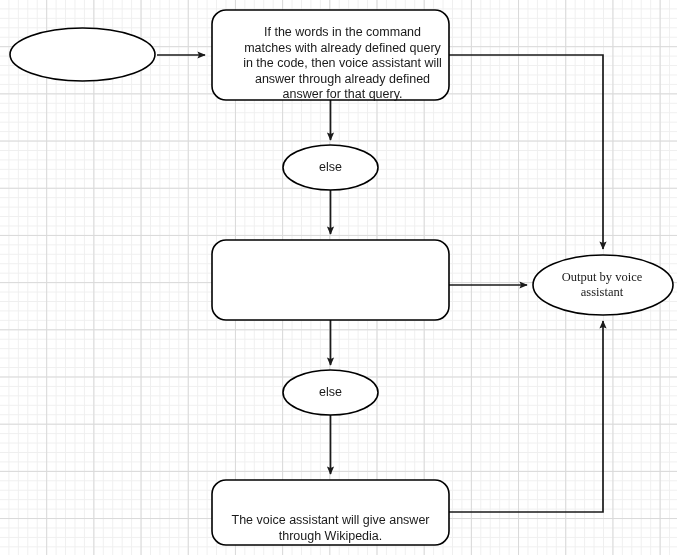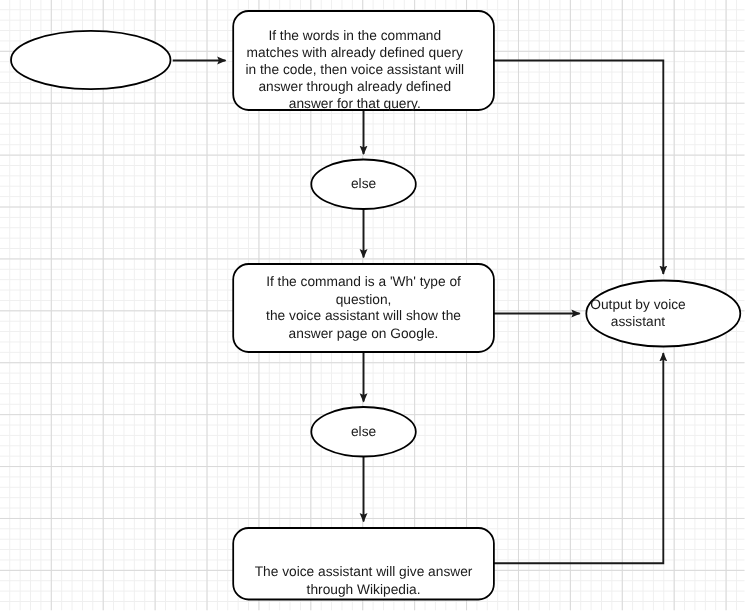--- a/index.html
+++ b/index.html
@@ -95,34 +95,30 @@
     <rect class="shape" x="212" y="240" width="237" height="80" rx="14" ry="14"></rect>
 
     <ellipse class="shape" cx="330.5" cy="392.5" rx="47.5" ry="22.5"></ellipse>
 
     <rect class="shape" x="212" y="480" width="237" height="65" rx="14" ry="14"></rect>
 
     <ellipse class="shape" cx="603" cy="285" rx="70" ry="30"></ellipse>
   </svg>
 
 
-  <div class="node-text" style="left:204px; top:10px; width:237px; height:108px;border-radius:10px;">If the words in the command
+  <div class="node-text" style="left:224px; top:10px; width:237px; height:108px;border-radius:10px;">If the words in the command
 matches with already defined query
 in the code, then voice assistant will
 answer through already defined
 answer for that query.</div>
 
   <div class="node-text" style="left:283px; top:145px; width:95px; height:45px;">else</div>
 
-  <div class="node-text" style="left:212px; top:240px; width:237px; height:80px;">If the command is a 'Wh' type of
-question,
-the voice assistant will show the
-answer page on Google.</div>
 
   <div class="node-text" style="left:283px; top:370px; width:95px; height:45px;">else</div>
 
   <div class="node-text" style="left:212px; top:480px; width:237px; height:65px;margin-top:16px;">The voice assistant will give answer
 through Wikipedia.</div>
 
-  <div class="node-text" style="left:510px; top:255px; width:140px; height:60px;">Output by voice
+  <div class="node-text" style="left:532px; top:255px; width:140px; height:60px;font-family:Liberation Serif, serif;">Output by voice
 assistant</div>
 
 </div>
 
 </body></html>

